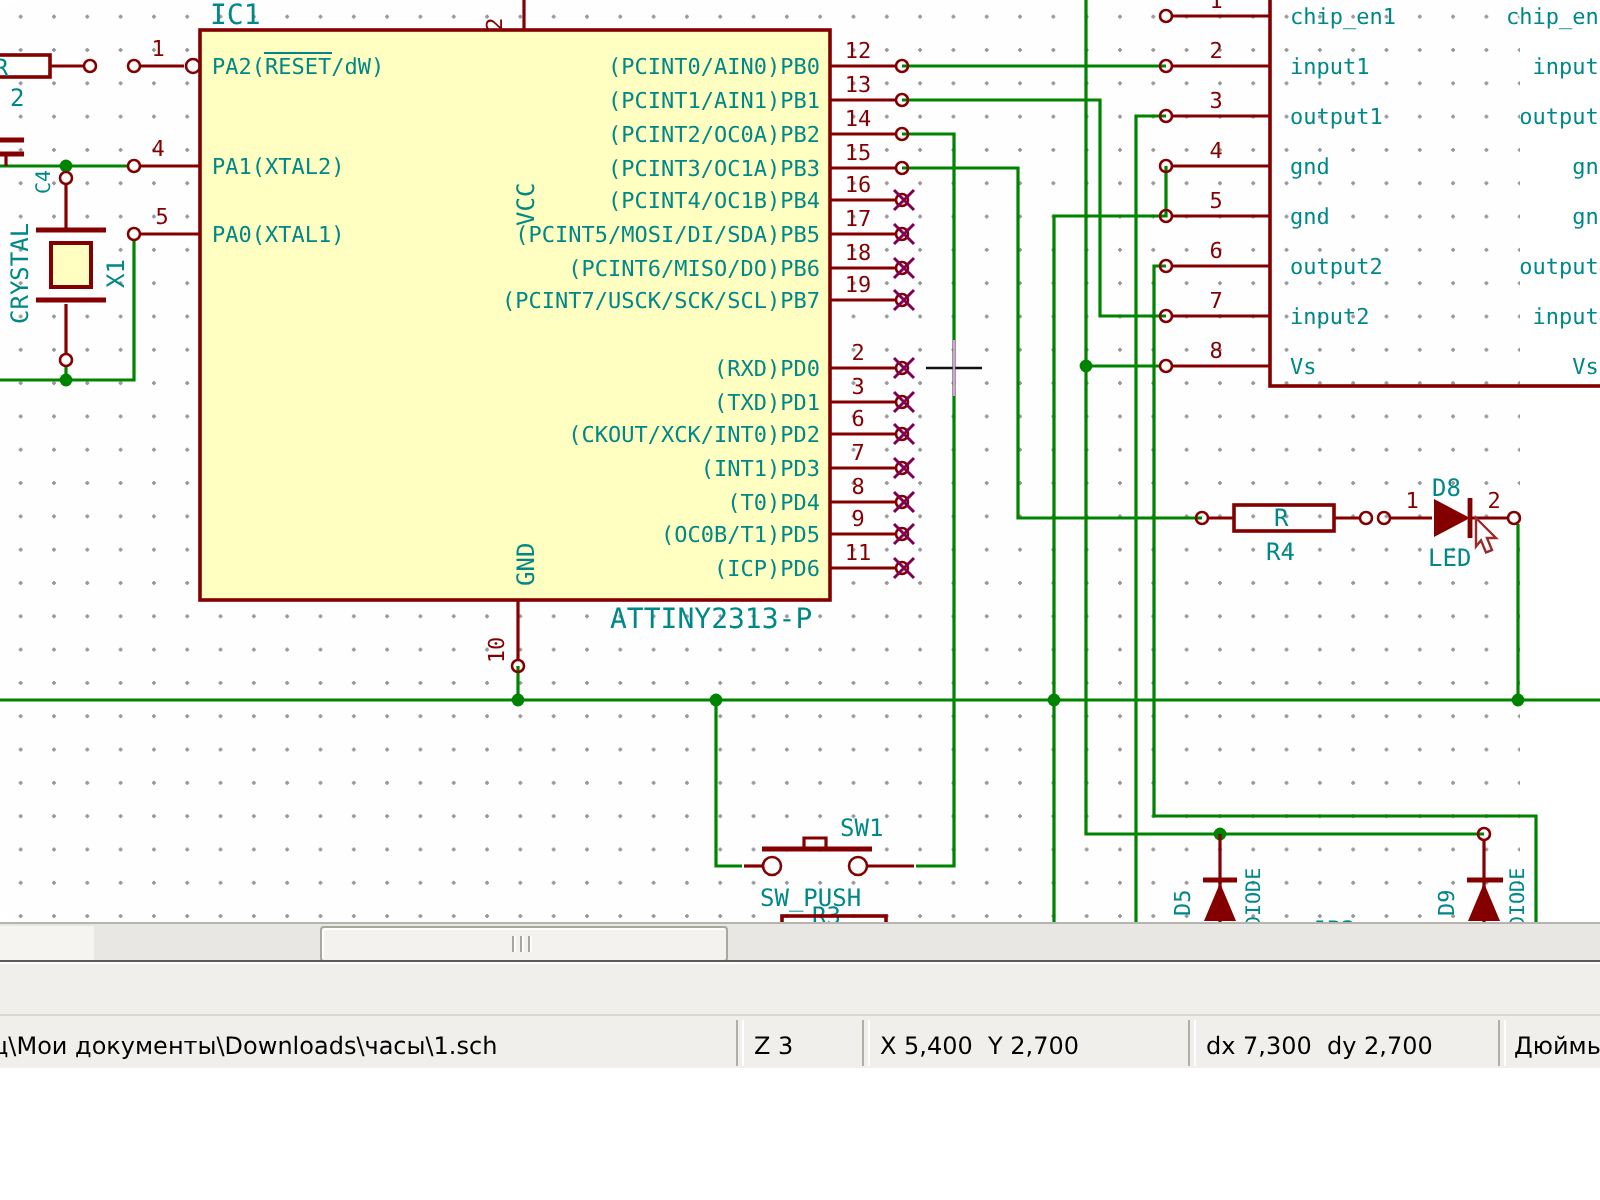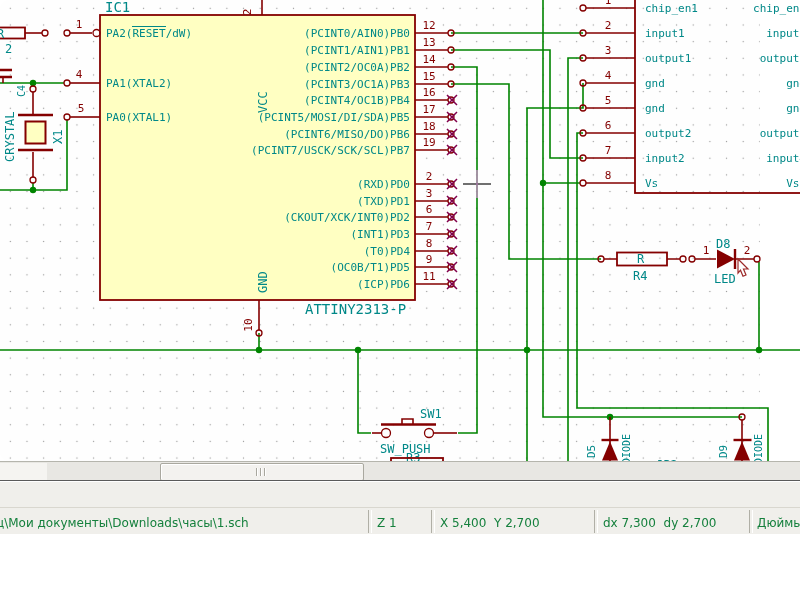--- a/index.html
+++ b/index.html
@@ -30,21 +30,21 @@
   
   #hscroll{position:absolute;left:0;top:461px;width:800px;height:19px;background:#e8e7e3;
      border-top:1px solid #b5b5ad;box-sizing:border-box;}
   #hscroll .page{position:absolute;left:0;top:1px;width:47px;height:17px;background:#f5f4f1;}
   #hscroll .thumb{position:absolute;left:160px;top:1px;width:202px;height:16px;background:#f3f2ef;
      border:1px solid #a9a89f;border-radius:2px;box-shadow:inset 1px 1px 0 #ffffff;}
   #hscroll .grip{position:absolute;left:50%;top:4px;width:12px;height:8px;margin-left:-6px;
      background:repeating-linear-gradient(90deg,#a8a79e 0,#a8a79e 1px,#fff 1px,#fff 2px,transparent 2px,transparent 4px);}
   
   #statusdiv{position:absolute;left:0;top:480px;width:800px;height:2px;border-top:1px solid #5a5a5a;border-bottom:1px solid #ffffff;box-sizing:border-box;}
-  #statusbar{position:absolute;left:0;top:482px;width:800px;height:52px;background:#f0efeb;font-size:12px;color:#15803d;}
+  #statusbar{position:absolute;left:0;top:482px;width:800px;height:52px;background:#f0efeb;font-size:12px;color:#000000;}
   #statusbar .fieldrow{position:absolute;left:0;top:25px;width:800px;height:27px;border-top:1px solid #d9d7cf;}
   .sbtext{position:absolute;top:8px;white-space:pre;}
   .sbsep{position:absolute;top:2px;height:23px;width:2px;border-left:1px solid #b0afa6;border-right:1px solid #ffffff;}
   #below{position:absolute;left:0;top:534px;width:800px;height:66px;background:#ffffff;}
 </style>
 </head>
 <body>
 
 <div id="screen">
 
@@ -320,21 +320,21 @@
     <div class="thumb">
       <div class="grip"></div>
     </div>
   </div>
 
   <div id="statusdiv"></div>
   <div id="statusbar">
     <div class="fieldrow">
       <span class="sbtext" style="left:-4px;">ц\Мои документы\Downloads\часы\1.sch</span>
       <span class="sbsep" style="left:368px;"></span>
-      <span class="sbtext" style="left:377px;">Z 1</span>
+      <span class="sbtext" style="left:377px;">Z 3</span>
       <span class="sbsep" style="left:431px;"></span>
       <span class="sbtext" style="left:440px;">X 5,400  Y 2,700</span>
       <span class="sbsep" style="left:594px;"></span>
       <span class="sbtext" style="left:603px;text-align:right;">dx 7,300  dy 2,700</span>
       <span class="sbsep" style="left:749px;"></span>
       <span class="sbtext" style="left:757px;">Дюймы</span>
     </div>
   </div>
   <div id="below"></div>
 

